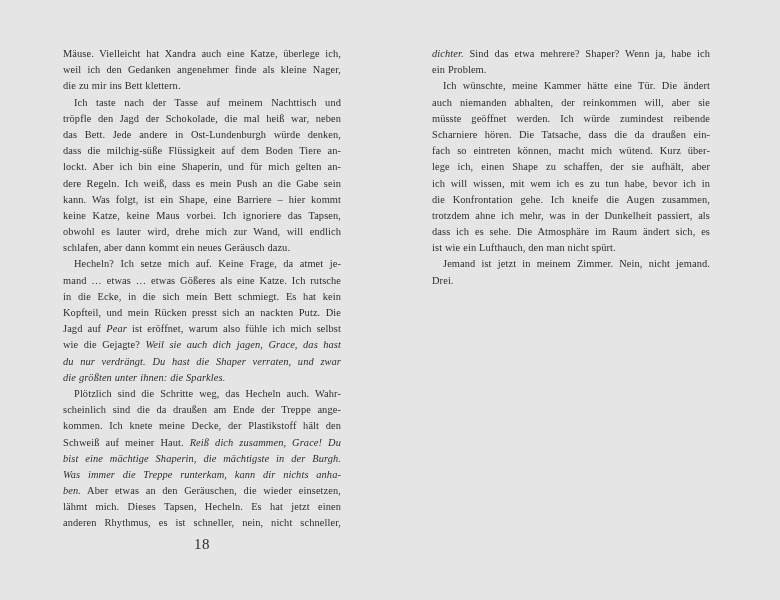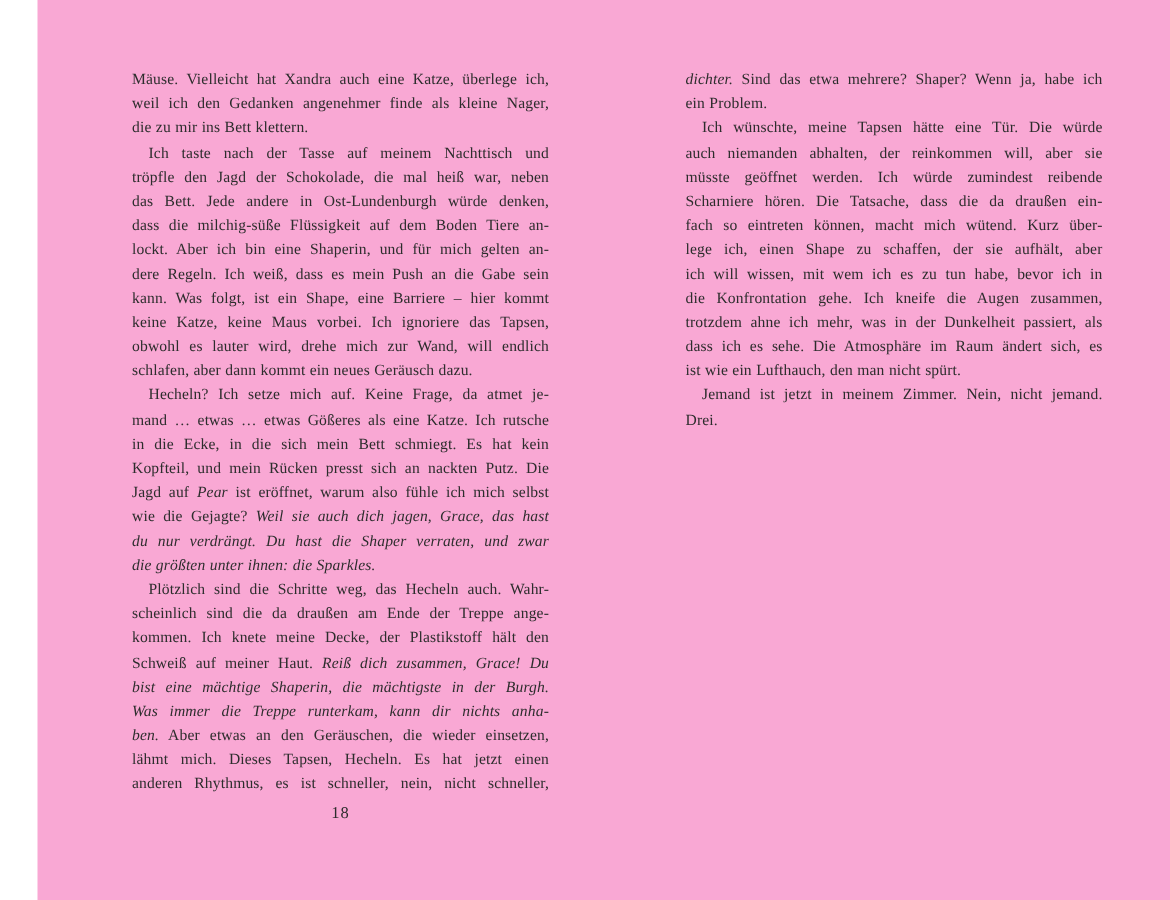--- a/index.html
+++ b/index.html
@@ -11,22 +11,21 @@
     width: 780px;
     height: 600px;
     position: relative;
     font-family: "Liberation Serif", "DejaVu Serif", serif;
     color: #2d2d2d;
     overflow: hidden;
   }
   .spread {
     position: absolute;
     inset: 0;
-    background: #f9a8d4;
-    margin-left: 25px;
+    background: #e5e5e5;
   }
   .page {
     position: absolute;
     top: 0;
     bottom: 0;
     width: 390px;
   }
   .page-left  { left: 0; }
   .page-right { left: 380px; }
   .textblock {
@@ -54,21 +53,21 @@
   .line em {
     font-style: italic;
     font-family: "Liberation Serif", "DejaVu Serif", serif;
   }
   .pagenum {
     position: absolute;
     left: 63px;
     width: 278px;
     top: 536px;
     text-align: center;
-    font-size: 11px;
+    font-size: 15px;
     letter-spacing: 0.6px;
     color: #2d2d2d;
   }
 </style>
 </head>
 <body>
 
 <div class="spread">
   <div class="page page-left">
     <div class="textblock" id="left-text">
@@ -102,21 +101,21 @@
         <div class="line"><em>ben.</em><span> Aber etwas an den Geräuschen, die wieder einsetzen,</span></div>
         <div class="line"><span>lähmt mich. Dieses Tapsen, Hecheln. Es hat jetzt einen</span></div>
         <div class="line"><span>anderen Rhythmus, es ist schneller, nein, nicht schneller,</span></div>
       </div>
     <div class="pagenum">18</div>
   </div>
   <div class="page page-right">
     <div class="textblock" id="right-text">
         <div class="line"><em>dichter.</em><span> Sind das etwa mehrere? Shaper? Wenn ja, habe ich</span></div>
         <div class="line para-end"><span>ein Problem.</span></div>
-        <div class="line indent"><span>Ich wünschte, meine Tapsen hätte eine Tür. Die würde</span></div>
+        <div class="line indent"><span>Ich wünschte, meine Kammer hätte eine Tür. Die ändert</span></div>
         <div class="line"><span>auch niemanden abhalten, der reinkommen will, aber sie</span></div>
         <div class="line"><span>müsste geöffnet werden. Ich würde zumindest reibende</span></div>
         <div class="line"><span>Scharniere hören. Die Tatsache, dass die da draußen ein-</span></div>
         <div class="line"><span>fach so eintreten können, macht mich wütend. Kurz über-</span></div>
         <div class="line"><span>lege ich, einen Shape zu schaffen, der sie aufhält, aber</span></div>
         <div class="line"><span>ich will wissen, mit wem ich es zu tun habe, bevor ich in</span></div>
         <div class="line"><span>die Konfrontation gehe. Ich kneife die Augen zusammen,</span></div>
         <div class="line"><span>trotzdem ahne ich mehr, was in der Dunkelheit passiert, als</span></div>
         <div class="line"><span>dass ich es sehe. Die Atmosphäre im Raum ändert sich, es</span></div>
         <div class="line para-end"><span>ist wie ein Lufthauch, den man nicht spürt.</span></div>

